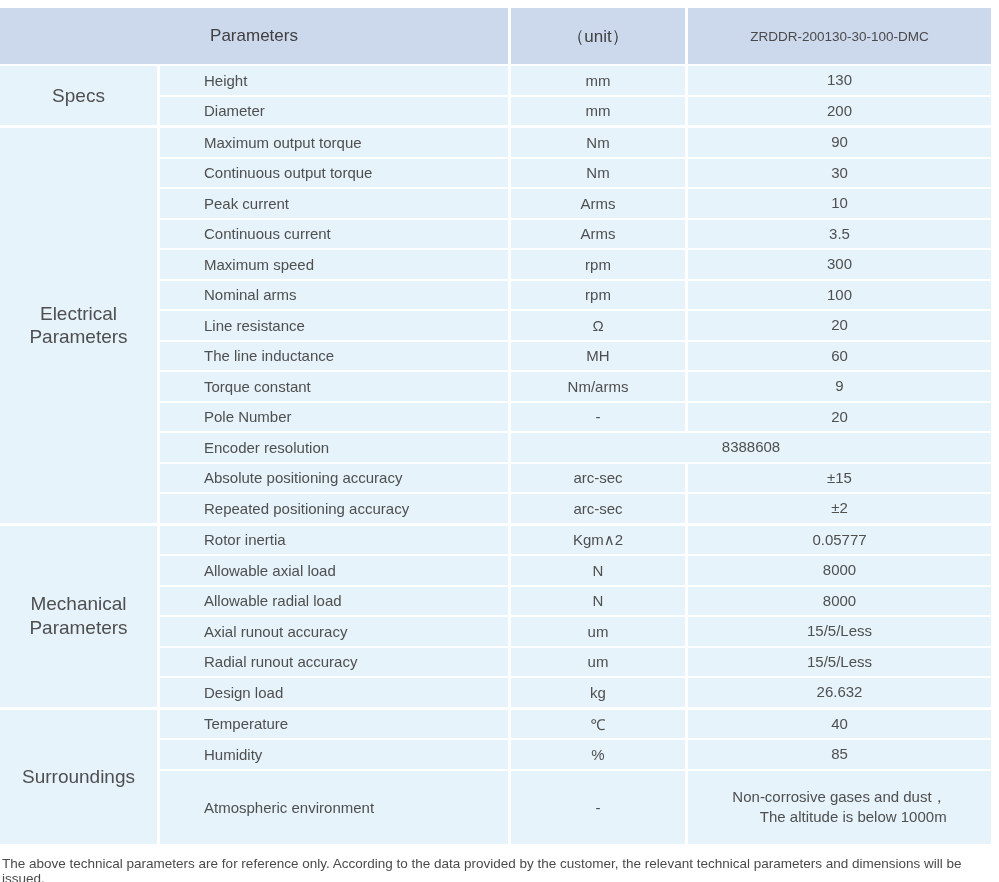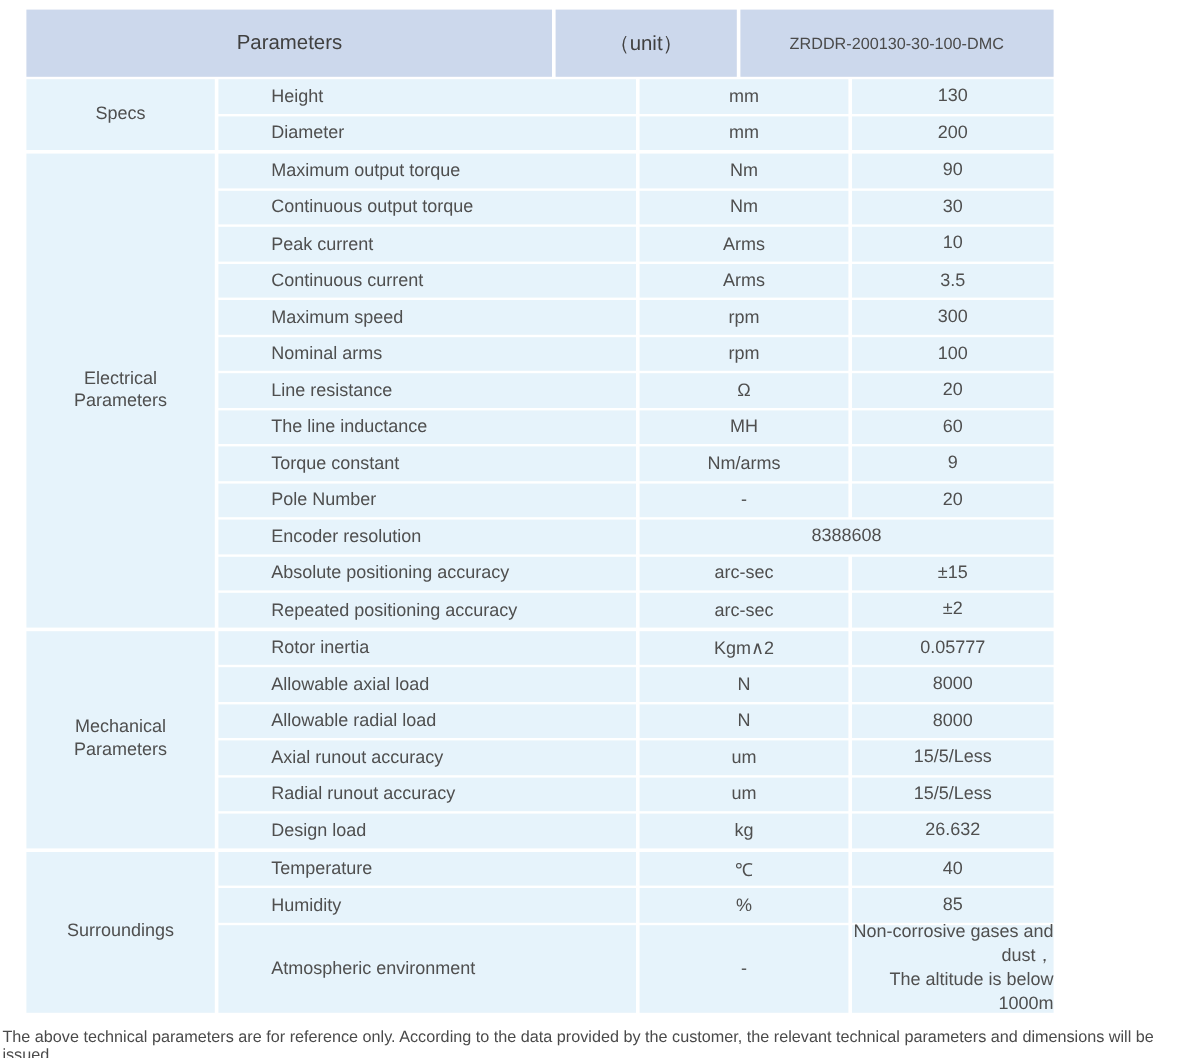--- a/index.html
+++ b/index.html
@@ -5,37 +5,37 @@
   :root{
     --header-bg:#ccd8ec;
     --row-bg:#e6f3fb;
     --text:#4f4f4f;
     --header-text:#404040;
     --page-bg:#ffffff;
   }
   *{box-sizing:border-box;margin:0;padding:0;}
   html,body{width:999px;height:882px;background:var(--page-bg);
     font-family:"Liberation Sans", sans-serif;color:var(--text);overflow:hidden;}
-  .table-wrap{position:absolute;left:22px;top:8px;width:856px;}
+  .table-wrap{position:absolute;left:0;top:8px;width:991px;}
 
   
   .hdr{display:flex;gap:3px;margin-bottom:2px;}
   .hdr-cell{background:var(--header-bg);display:flex;align-items:center;justify-content:center;
     color:var(--header-text);font-size:17px;}
   .hdr-params{width:508px;height:56px;}
   .hdr-unit{width:174px;height:56px;}
   .hdr-model{width:303px;height:56px;display:flex;flex-direction:column;gap:2px;background:transparent;}
   .hdr-model-top{background:var(--header-bg);height:32px;display:flex;align-items:center;justify-content:center;font-size:17px;color:var(--header-text);}
   .hdr-model-bot{background:var(--header-bg);flex:1;display:flex;align-items:center;justify-content:center;font-size:13.5px;color:#4a4a4a;}
 
   
   .body{display:flex;flex-direction:column;gap:3px;}
   .section{display:flex;gap:3px;}
   .section-label{width:157px;background:var(--row-bg);display:flex;align-items:center;justify-content:center;
-    text-align:center;font-size:15px;line-height:1.25;}
+    text-align:center;font-size:19px;line-height:1.25;}
   .rows{flex:1;display:flex;flex-direction:column;gap:2px;}
   .row{display:flex;gap:3px;height:28.5px;}
   .row.tall{height:73px;}
   .cell{background:var(--row-bg);display:flex;align-items:center;font-size:15px;}
   .cell.param{width:348px;padding-left:44px;}
   .cell.unit{width:174px;justify-content:center;}
   .cell.value{flex:1;justify-content:center;text-align:right;white-space:pre-line;line-height:1.35;}
 
   
   .footer-note{position:absolute;left:2px;top:856px;width:997px;font-size:13.5px;color:#4a4a4a;}

